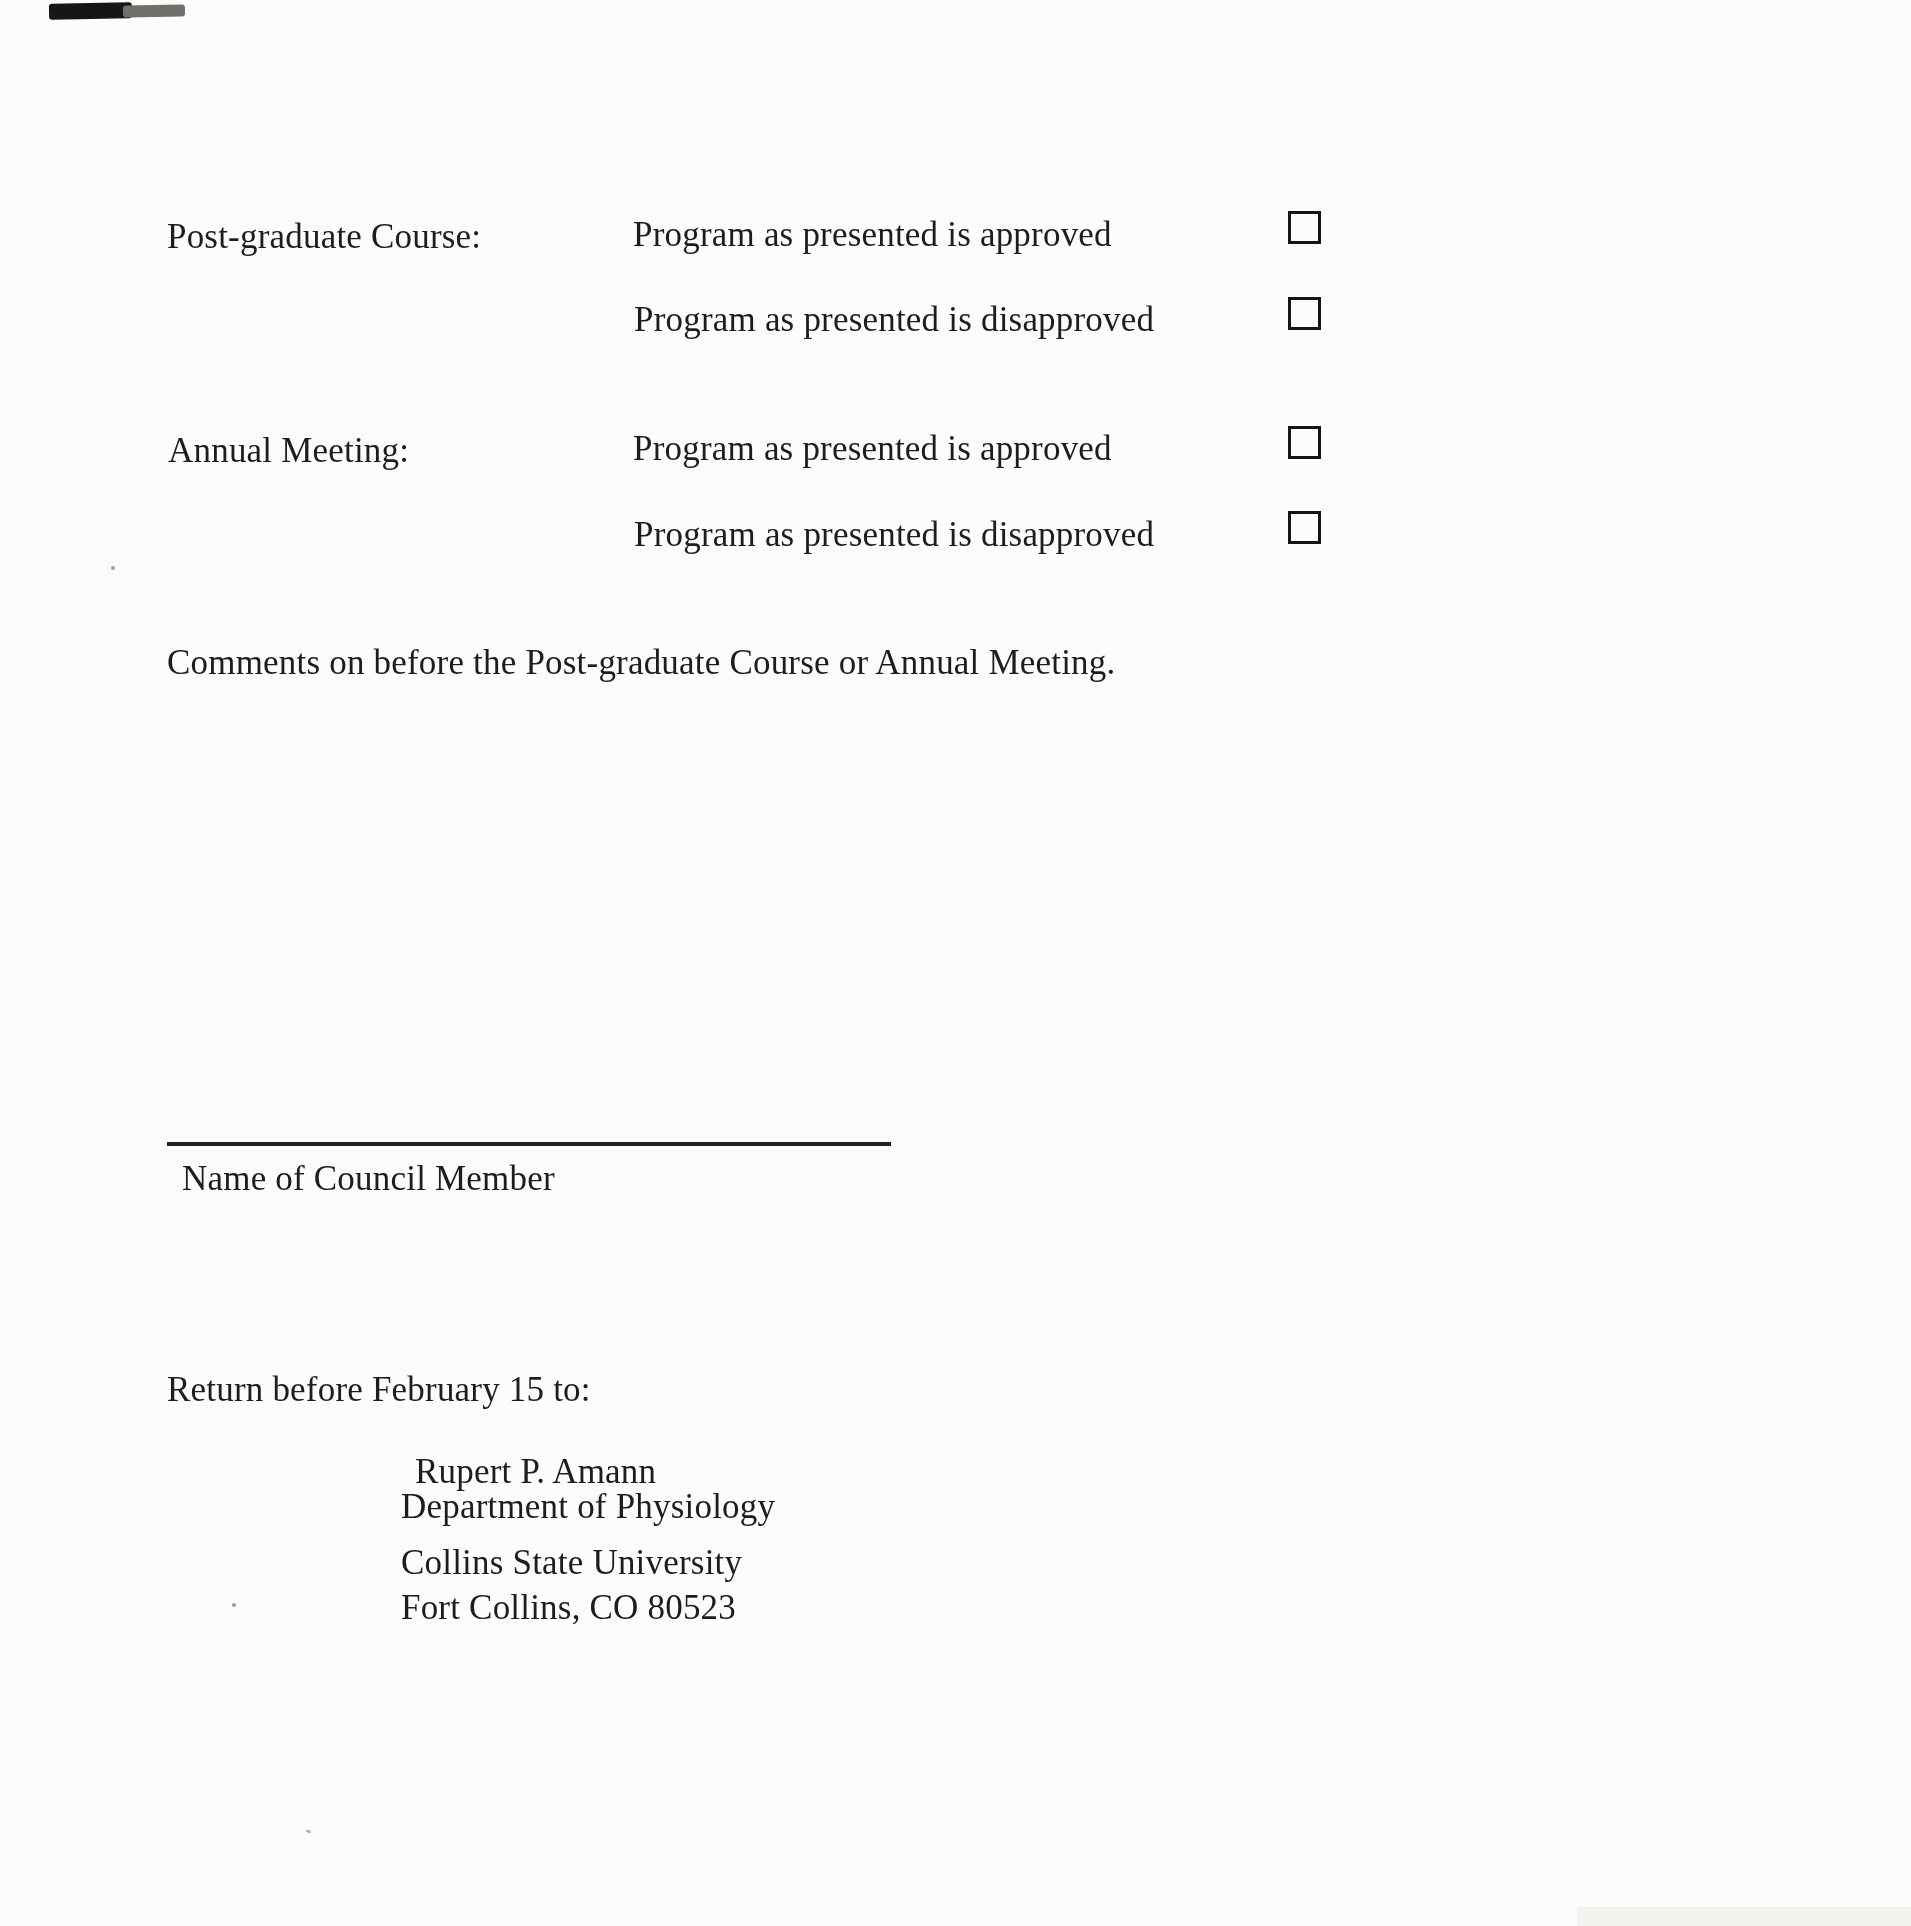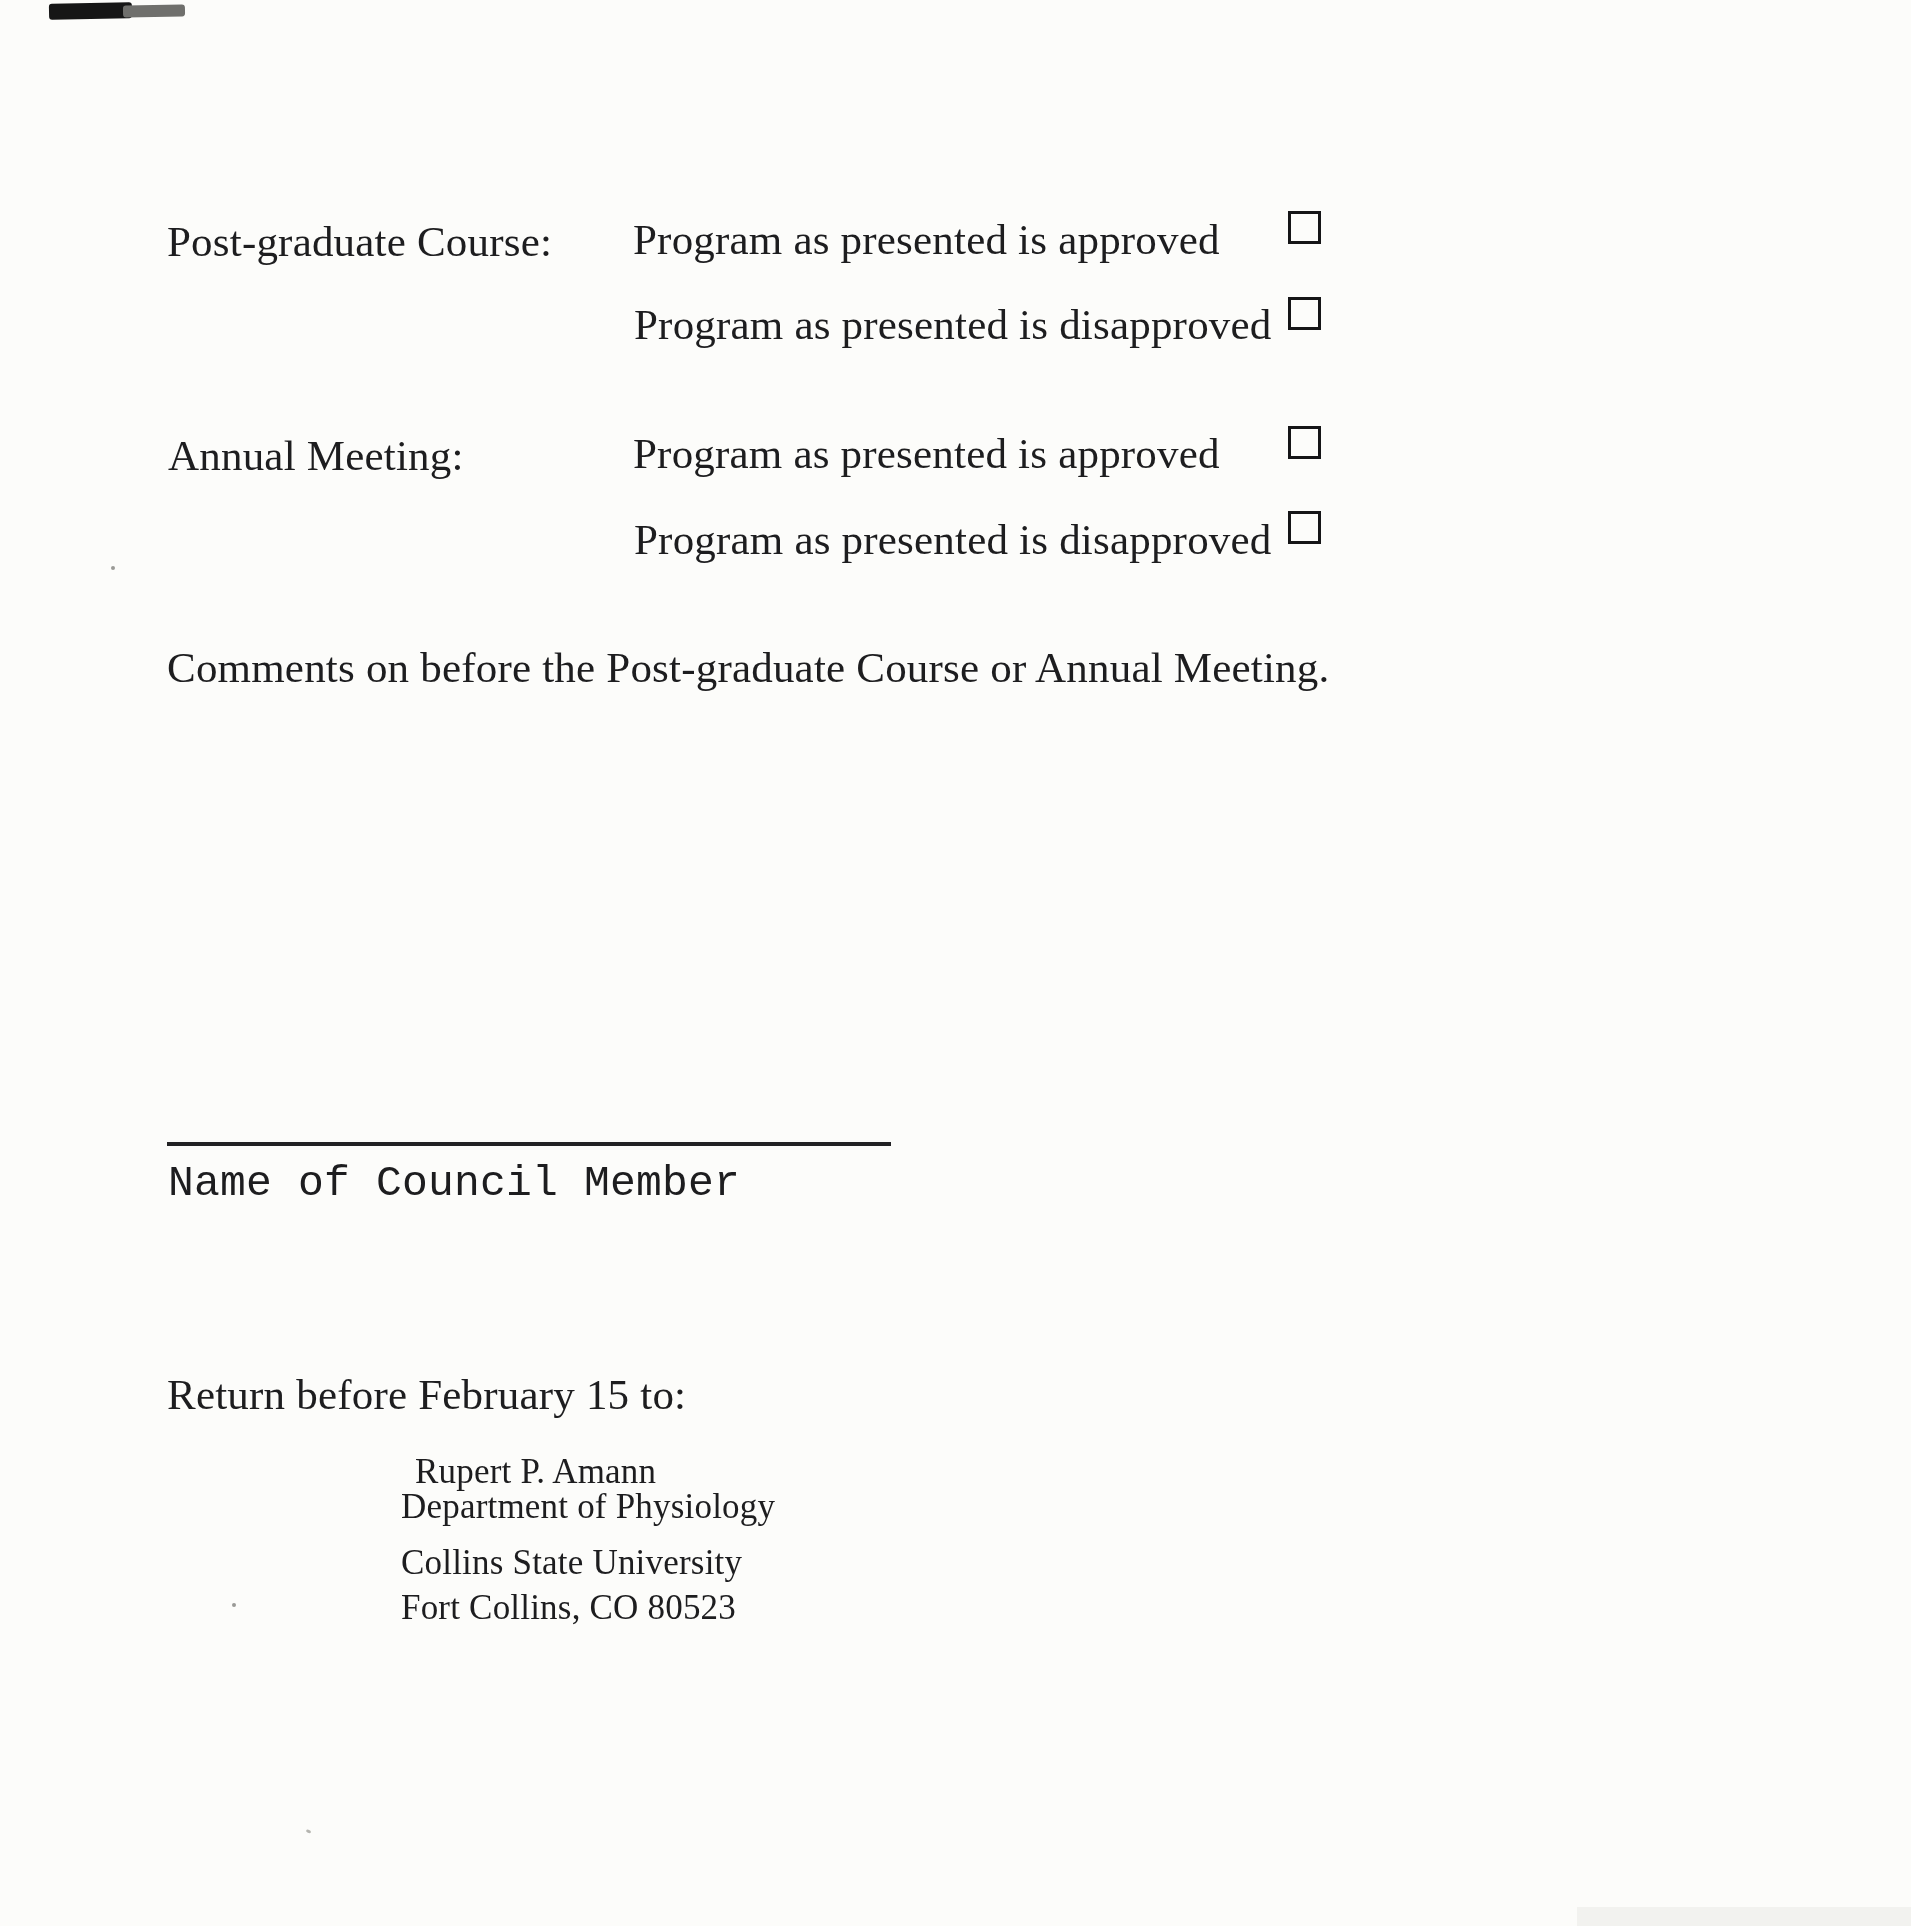--- a/index.html
+++ b/index.html
@@ -45,21 +45,21 @@
     border-radius: 3.1px;
     transform: rotate(-1.2deg);
   }
   .speck {
     position: absolute;
     background: #9a9a96;
     border-radius: 50%;
   }
   .txt {
     position: absolute;
-    font-size: 43px;
+    font-size: 35px;
     line-height: 1.1;
     white-space: nowrap;
     letter-spacing: 0.2px;
   }
   .checkbox {
     position: absolute;
     width: 27px;
     height: 27px;
     border: 3.5px solid #151517;
     background: #fcfcfa;
@@ -105,21 +105,21 @@
 
   <div class="txt" style="left:633px; top:430px;">Program as presented is approved</div>
   <div class="checkbox" style="left:1288px; top:426px;"></div>
 
   <div class="txt" style="left:634px; top:516px;">Program as presented is disapproved</div>
   <div class="checkbox" style="left:1288px; top:511px;"></div>
 
   <div class="txt" style="left:167px; top:644px;">Comments on before the Post-graduate Course or Annual Meeting.</div>
 
   <div class="sig-line"></div>
-  <div class="txt" style="left:168px; top:1160px;font-family:Liberation Mono, monospace;">Name of Council Member</div>
+  <div class="txt" style="left:182px; top:1160px;">Name of Council Member</div>
 
   <div class="txt" style="left:167px; top:1371px;">Return before February 15 to:</div>
 
   <div class="addr-line" style="top:1453px;margin-left:14px;">Rupert P. Amann</div>
   <div class="addr-line" style="top:1488px;">Department of Physiology</div>
   <div class="addr-line" style="top:1544px;">Collins State University</div>
   <div class="addr-line" style="top:1589px;">Fort Collins, CO 80523</div>
 
 </div>
 

